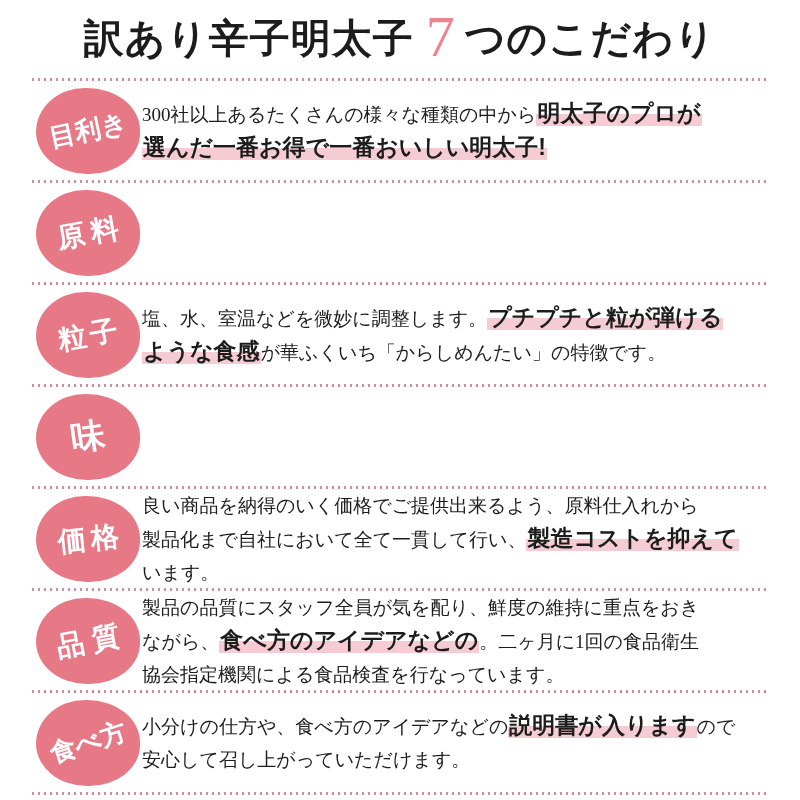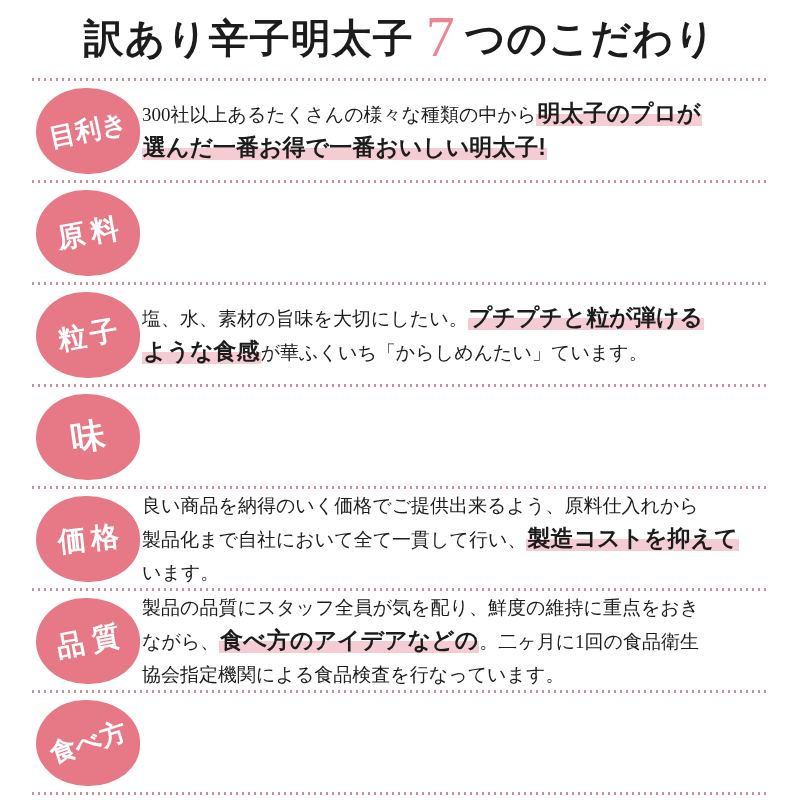--- a/index.html
+++ b/index.html
@@ -83,22 +83,22 @@
   <div class="stamp">
       <span class="stamp-label">原料</span>
     </div>
 </div>
 <div class="sep"></div>
 
 <div class="section s2">
   <div class="stamp">
       <span class="stamp-label">粒子</span>
     </div>
-  <p class="text"><span>塩、水、素材の旨味を大切にしたい。</span><span class="hl">プチプチと粒が弾ける
-ような食感</span><span>が華ふくいち「からしめんたい」ています。</span></p>
+  <p class="text"><span>塩、水、室温などを微妙に調整します。</span><span class="hl">プチプチと粒が弾ける
+ような食感</span><span>が華ふくいち「からしめんたい」の特徴です。</span></p>
 </div>
 <div class="sep"></div>
 
 <div class="section s3">
   <div class="stamp">
       <span class="stamp-label">味</span>
     </div>
 </div>
 <div class="sep"></div>
 
@@ -119,14 +119,16 @@
   <p class="text"><span>製品の品質にスタッフ全員が気を配り、鮮度の維持に重点をおき
 ながら、</span><span class="hl">食べ方のアイデアなどの</span><span>。二ヶ月に1回の食品衛生
 協会指定機関による食品検査を行なっています。</span></p>
 </div>
 <div class="sep"></div>
 
 <div class="section s6">
   <div class="stamp">
       <span class="stamp-label">食べ方</span>
     </div>
+  <p class="text"><span>小分けの仕方や、食べ方のアイデアなどの</span><span class="hl">説明書が入ります</span><span>ので
+安心して召し上がっていただけます。</span></p>
 </div>
 <div class="sep"></div>
 
 </body></html>

